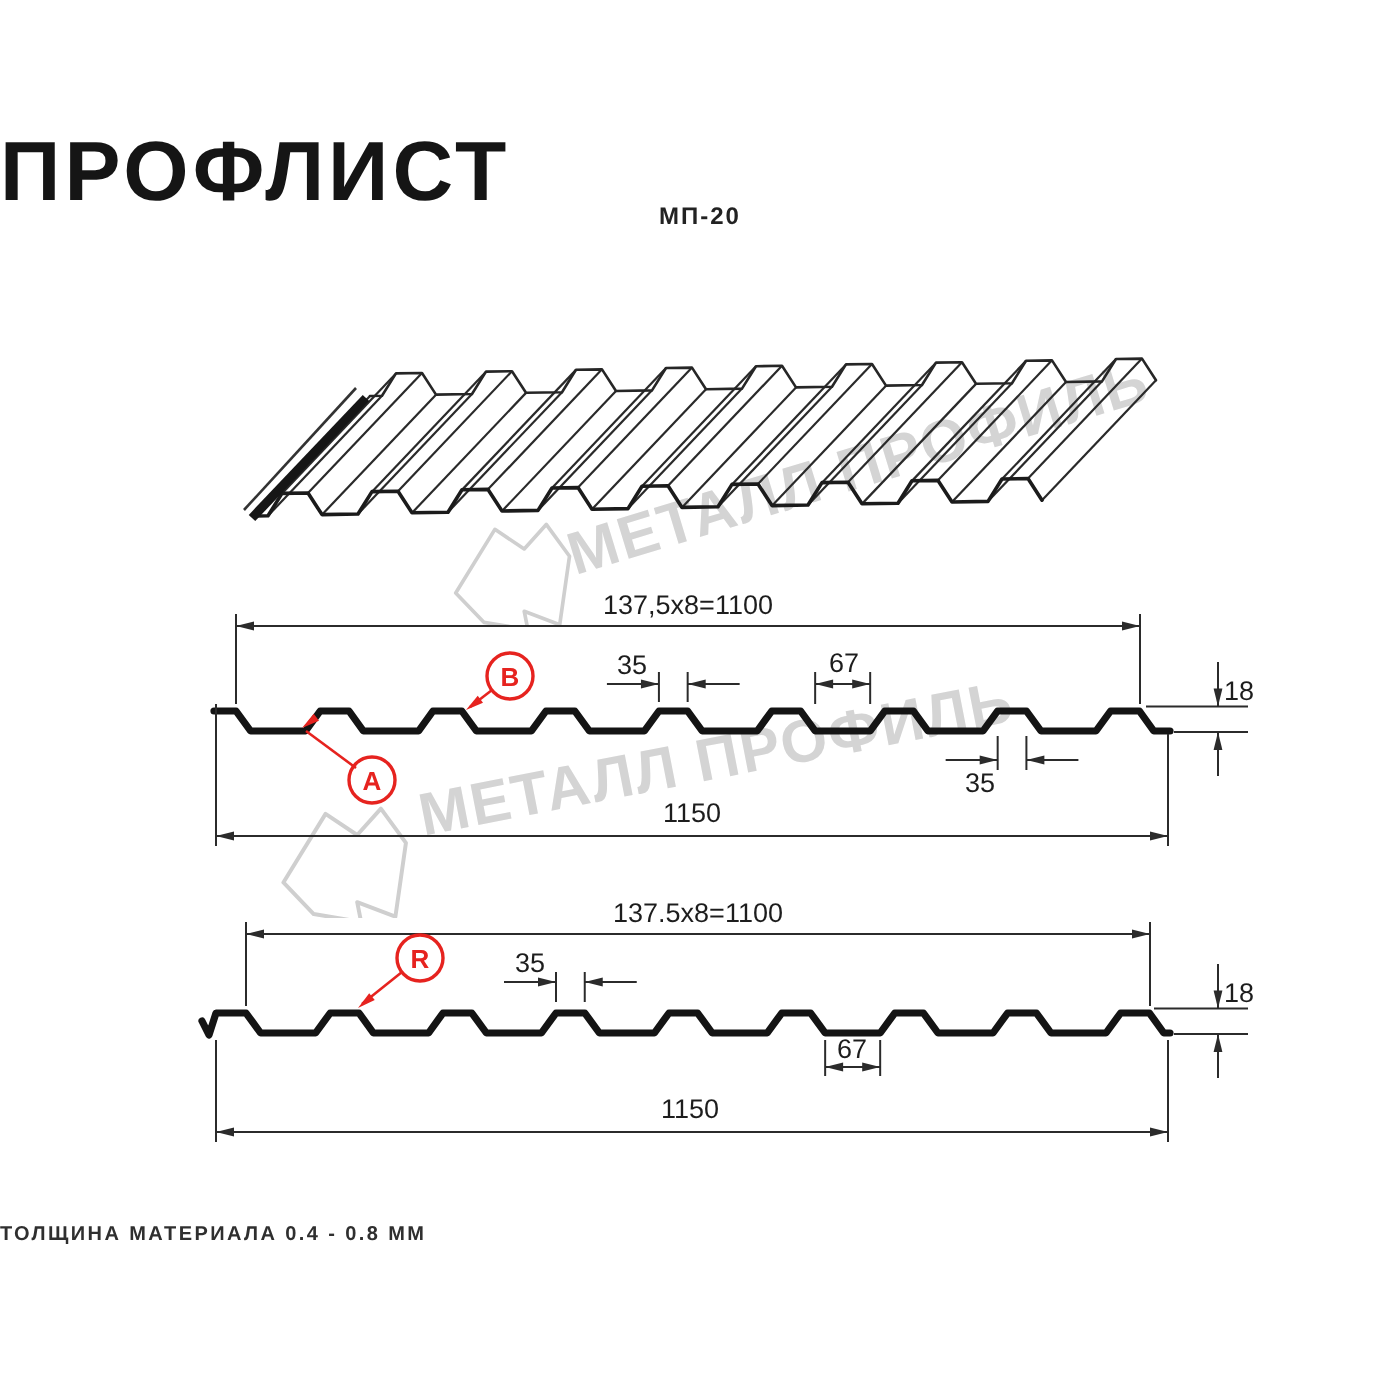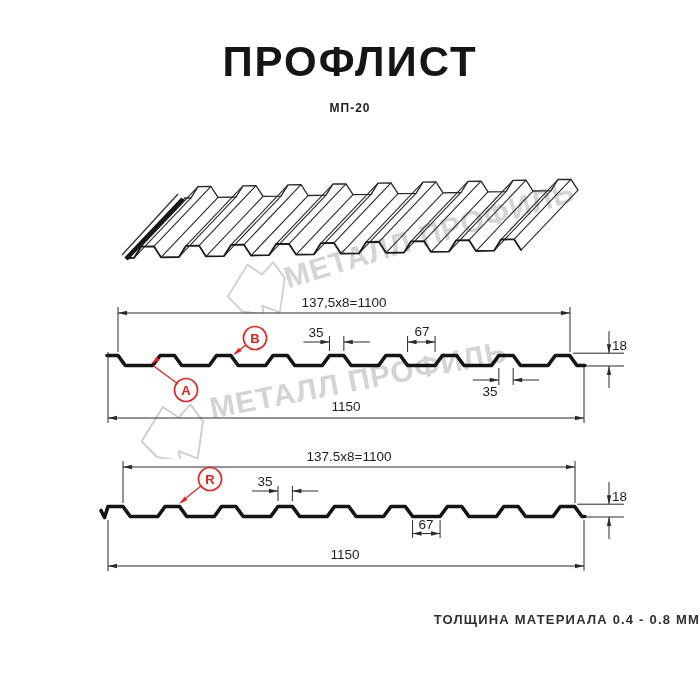--- a/index.html
+++ b/index.html
@@ -1,23 +1,23 @@
 <!DOCTYPE html>
 <html><head>
 <meta charset="utf-8">
 <style>
   html,body{margin:0;padding:0;background:#ffffff;}
   .page{position:relative;width:700px;height:700px;background:#ffffff;overflow:hidden;
         font-family:"Liberation Sans",sans-serif;}
-  .title{position:absolute;left:0;top:38px;width:100%;text-align:center;
+  .title{position:absolute;left:0;top:62px;width:100%;
          font-size:42px;font-weight:800;letter-spacing:2px;color:#151515;}
   .subtitle{position:absolute;left:0;top:101px;width:100%;text-align:center;
             font-size:12px;font-weight:700;letter-spacing:1px;color:#222222;}
-  .footer{position:absolute;left:0;top:612px;width:100%;text-align:right;
-          font-size:13px;font-weight:600;letter-spacing:1.2px;color:#2f2f2f;}
+  .footer{position:absolute;left:0;top:612px;width:100%;text-align:left;
+          font-size:10px;font-weight:600;letter-spacing:1.2px;color:#2f2f2f;}
   .wm-text{position:absolute;white-space:nowrap;font-weight:700;font-size:30px;
            letter-spacing:1px;color:#d4d4d4;transform-origin:left center;}
   .wm1-text{left:285px;top:262px;transform:rotate(-17deg);}
   .wm2-text{left:210px;top:392px;transform:rotate(-11deg);}
   .wm-logo{position:absolute;}
   .wm1-logo{left:224px;top:261px;}
   .wm2-logo{left:139px;top:403px;}
   svg#drawing{position:absolute;left:0;top:0;}
   text.dim{font-family:"Liberation Sans",sans-serif;font-size:13.5px;fill:#1d1d1d;}
   text.lbl{font-family:"Liberation Sans",sans-serif;font-size:13px;font-weight:700;}

